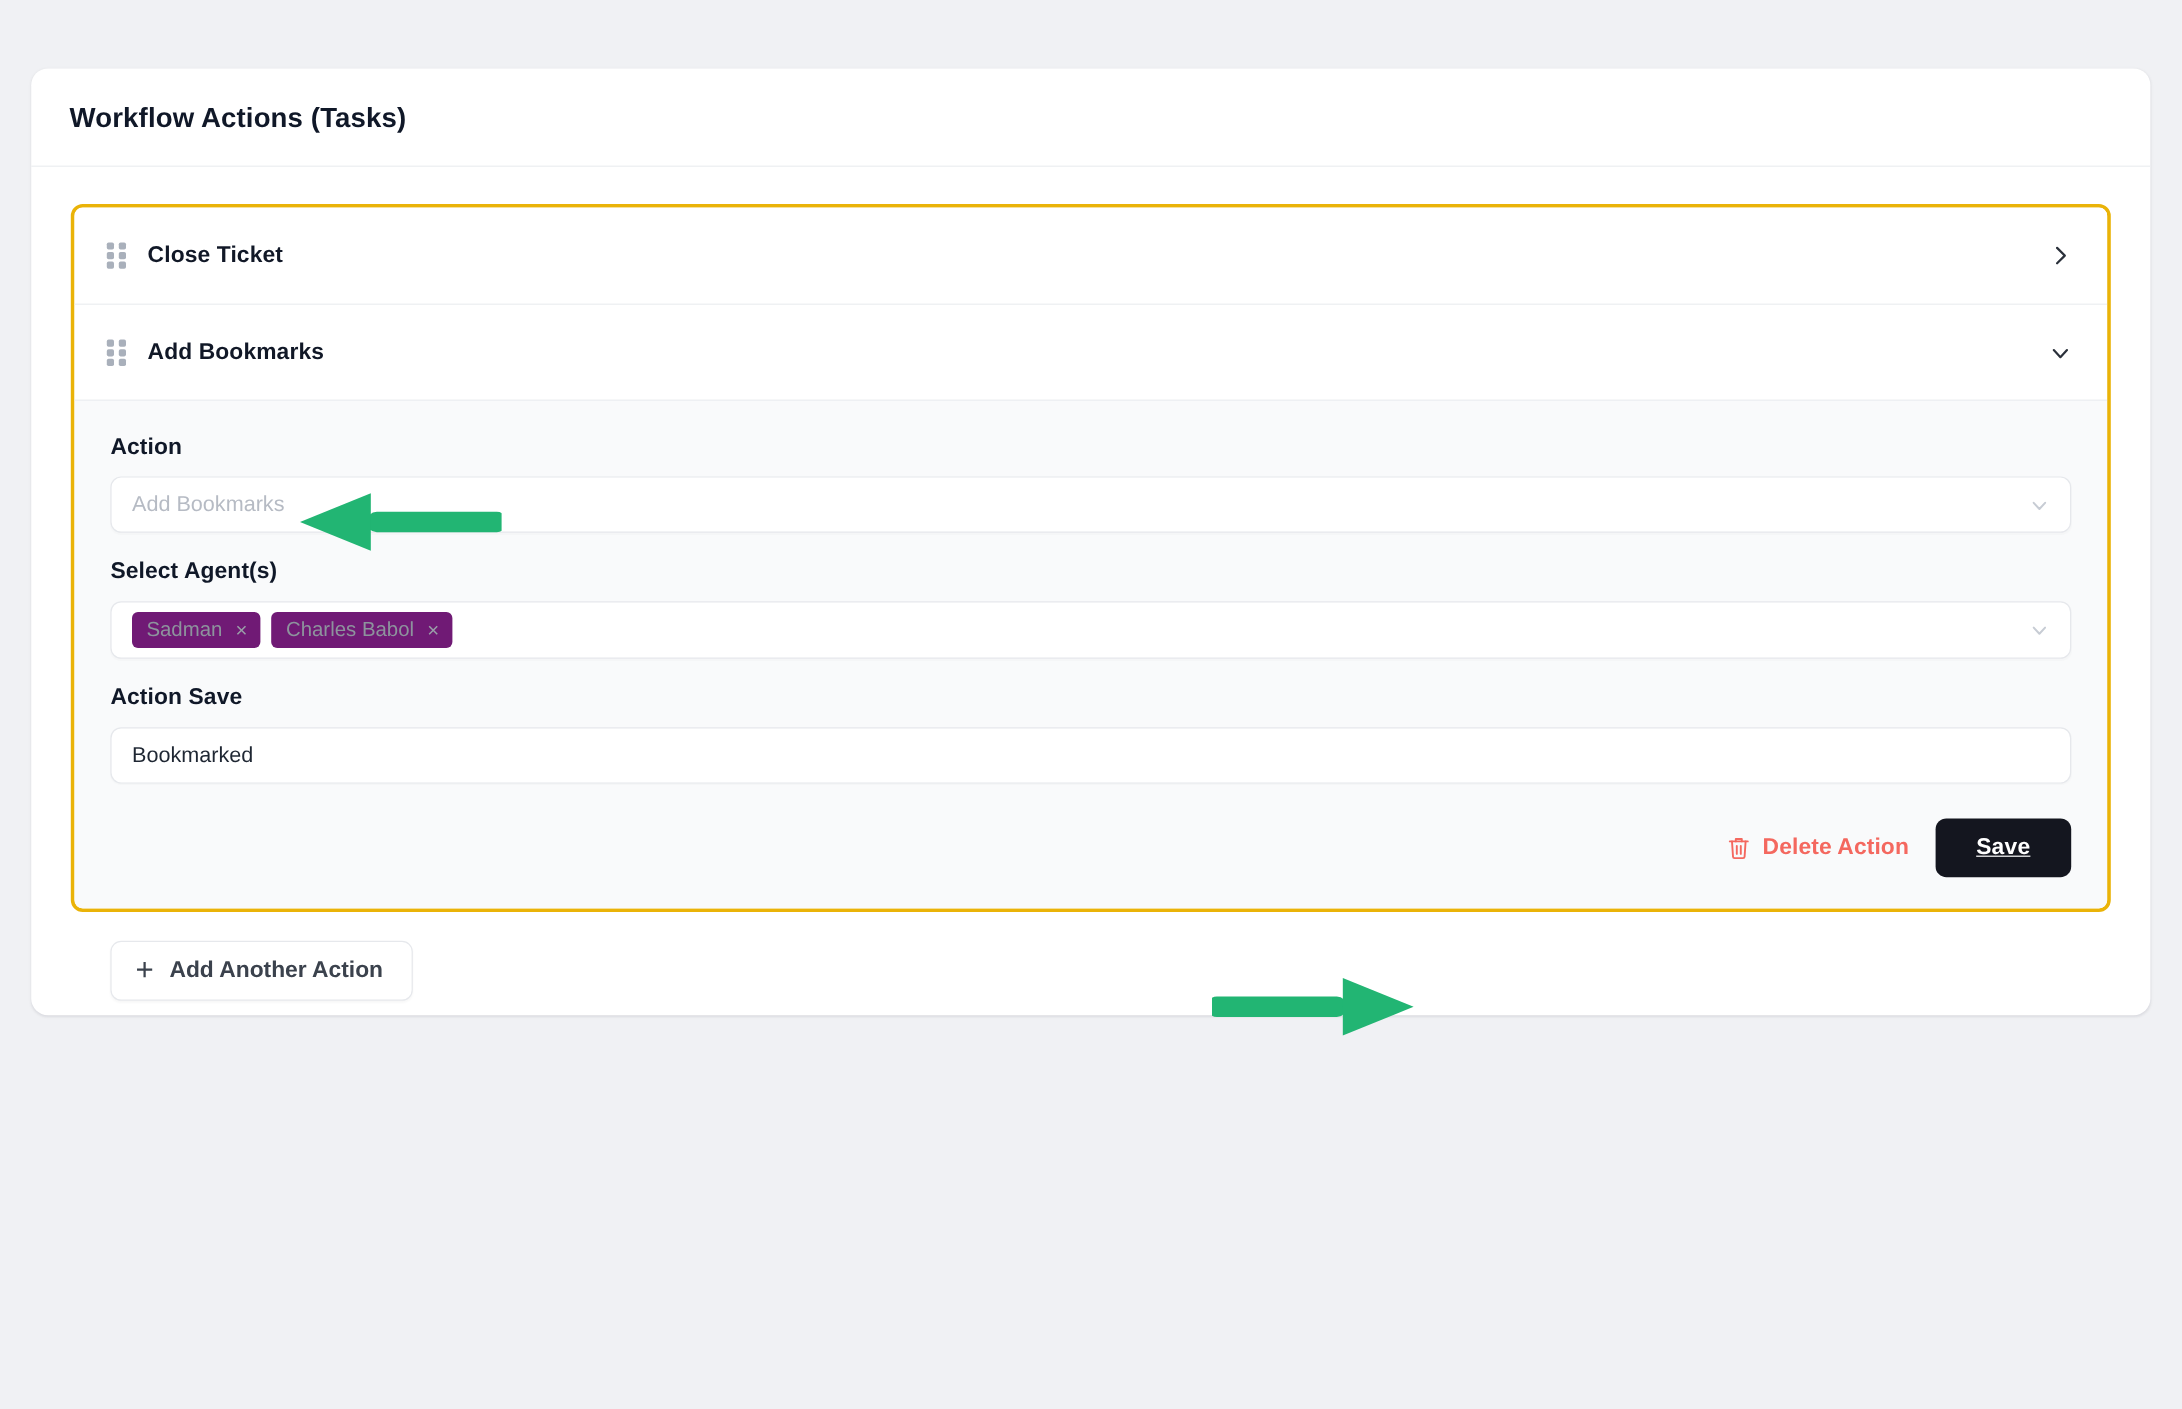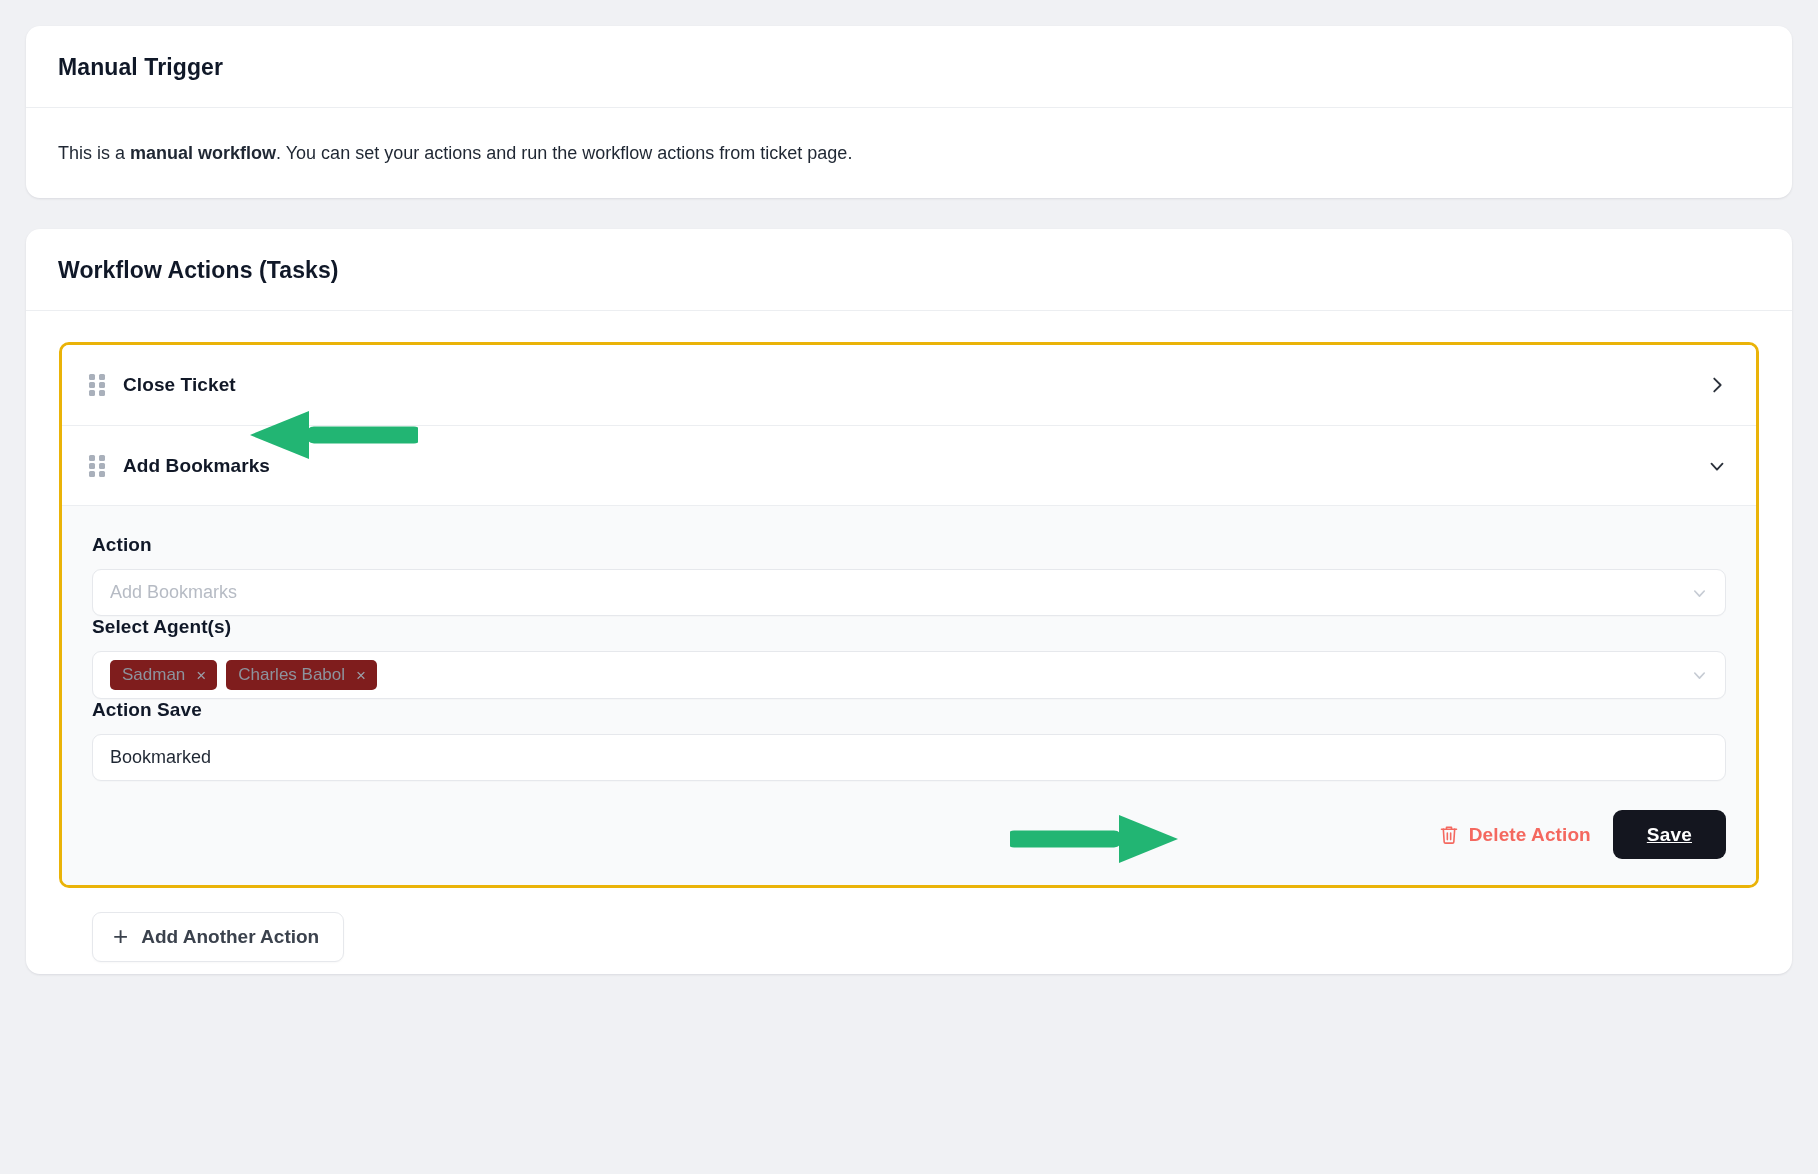--- a/index.html
+++ b/index.html
@@ -102,21 +102,21 @@
   }
   .chev svg { display:block; width:22px; height:22px; }
 
   
   .action-panel {
     border-top: 1px solid #eceef1;
     background: #f9fafb;
     padding: 28px 30px 26px 30px;
   }
 
-  .field { }
+  .field { margin-bottom: 22px; }
   .field:last-of-type { margin-bottom: 0; }
 
   .field-label {
     font-size: 19px;
     font-weight: 700;
     color: #101828;
     margin-bottom: 13px;
     letter-spacing: .1px;
   }
 
@@ -147,21 +147,21 @@
     width: 19px; height: 19px;
     color: #c7ccd4;
   }
   .control-chev svg { display:block; width:19px; height:19px; }
 
   .tags { display: flex; align-items: center; gap: 9px; padding: 6px 0; }
   .tag {
     display: inline-flex;
     align-items: center;
     gap: 11px;
-    background: #7f1d1d;
+    background: #701a75;
     border-radius: 5px;
     padding: 5px 11px 5px 12px;
     font-size: 17px;
     color: #8d939d;
   }
   .tag-x {
     font-size: 17px;
     line-height: 1;
     color: #9aa0a9;
     cursor: pointer;
@@ -235,28 +235,20 @@
   .arrow svg { display: block; }
 
   #arrow-bookmarks { left: 246px; top: 408px; }
   #arrow-delete    { left: 1010px; top: 812px; }
 </style>
 </head>
 <body>
 
 <div class="page">
 
-  <div class="card">
-    <div class="card-header">
-      <div class="card-title">Manual Trigger</div>
-    </div>
-    <div class="card-body">
-      <p class="desc"><span>This is a </span><b>manual workflow</b><span>. You can set your actions and run the workflow actions from ticket page.</span></p>
-    </div>
-  </div>
 
   <div class="card section-2">
     <div class="card-header">
       <div class="card-title">Workflow Actions (Tasks)</div>
     </div>
 
     <div class="actions-wrap">
       <div class="actions-list">
 
         <div class="action-row">

